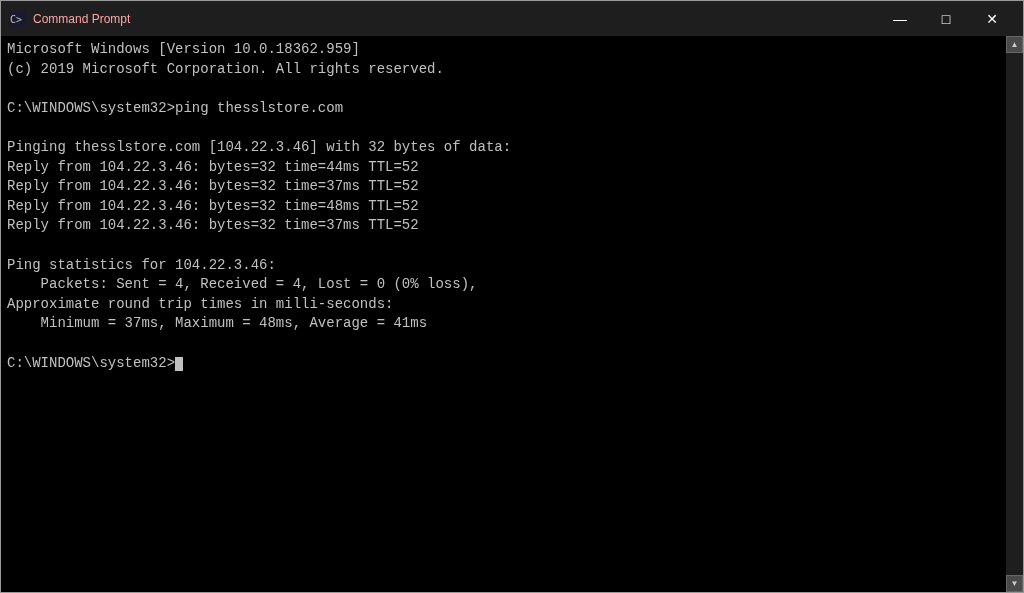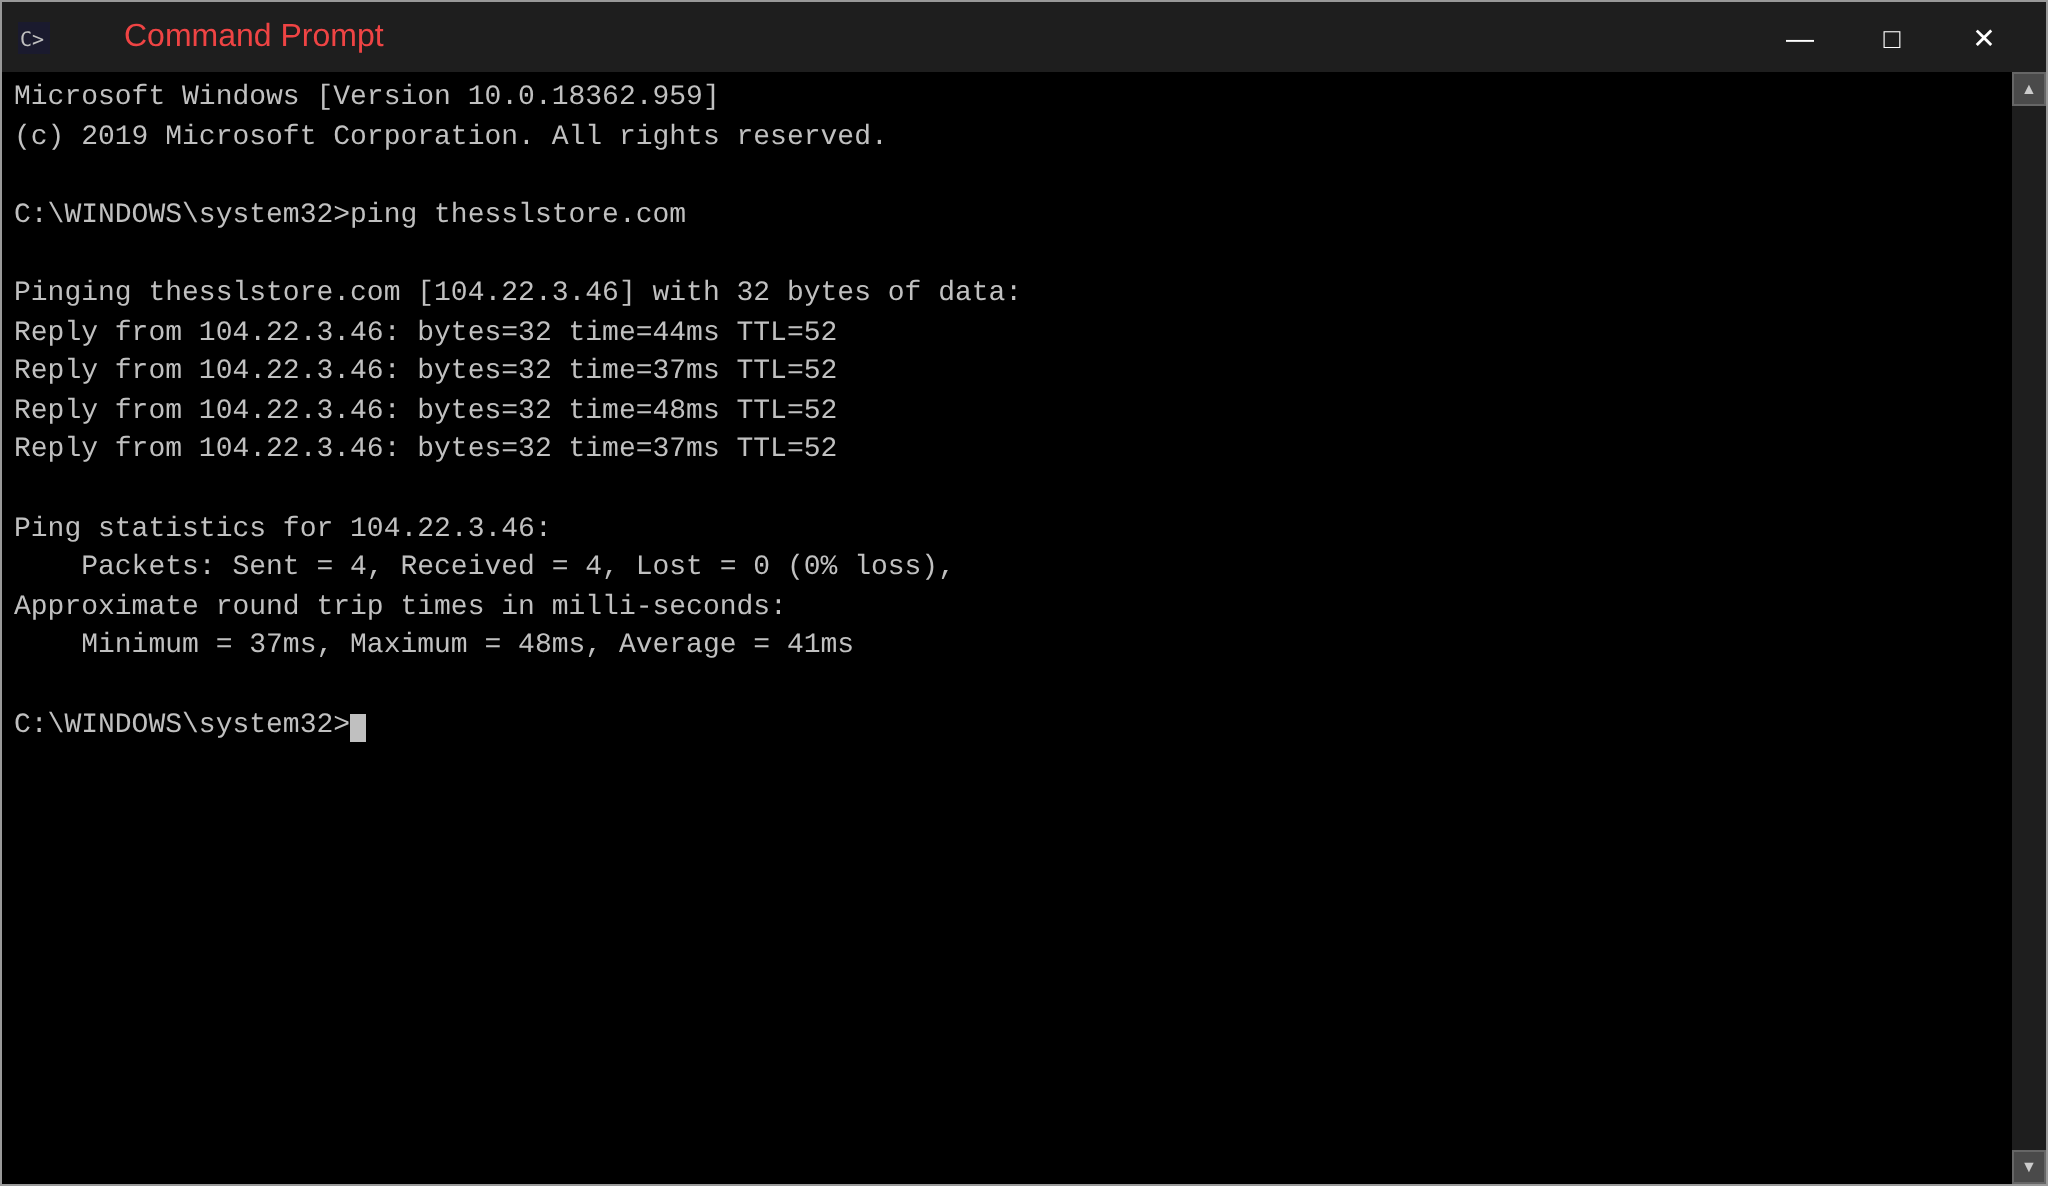--- a/index.html
+++ b/index.html
@@ -31,25 +31,24 @@
     }
 
     .title-bar-icon {
       width: 16px;
       height: 16px;
       margin-right: 8px;
       flex-shrink: 0;
     }
 
     .title-bar-text {
-      color: #ef4444;
-      font-size: 16px;
+      color: #fca5a5;
+      font-size: 12px;
       font-family: 'Segoe UI', sans-serif;
       flex: 1;
-      margin-left: 29px;
     }
 
     .title-bar-controls {
       display: flex;
       height: 35px;
     }
 
     .title-bar-btn {
       width: 46px;
       height: 35px;

